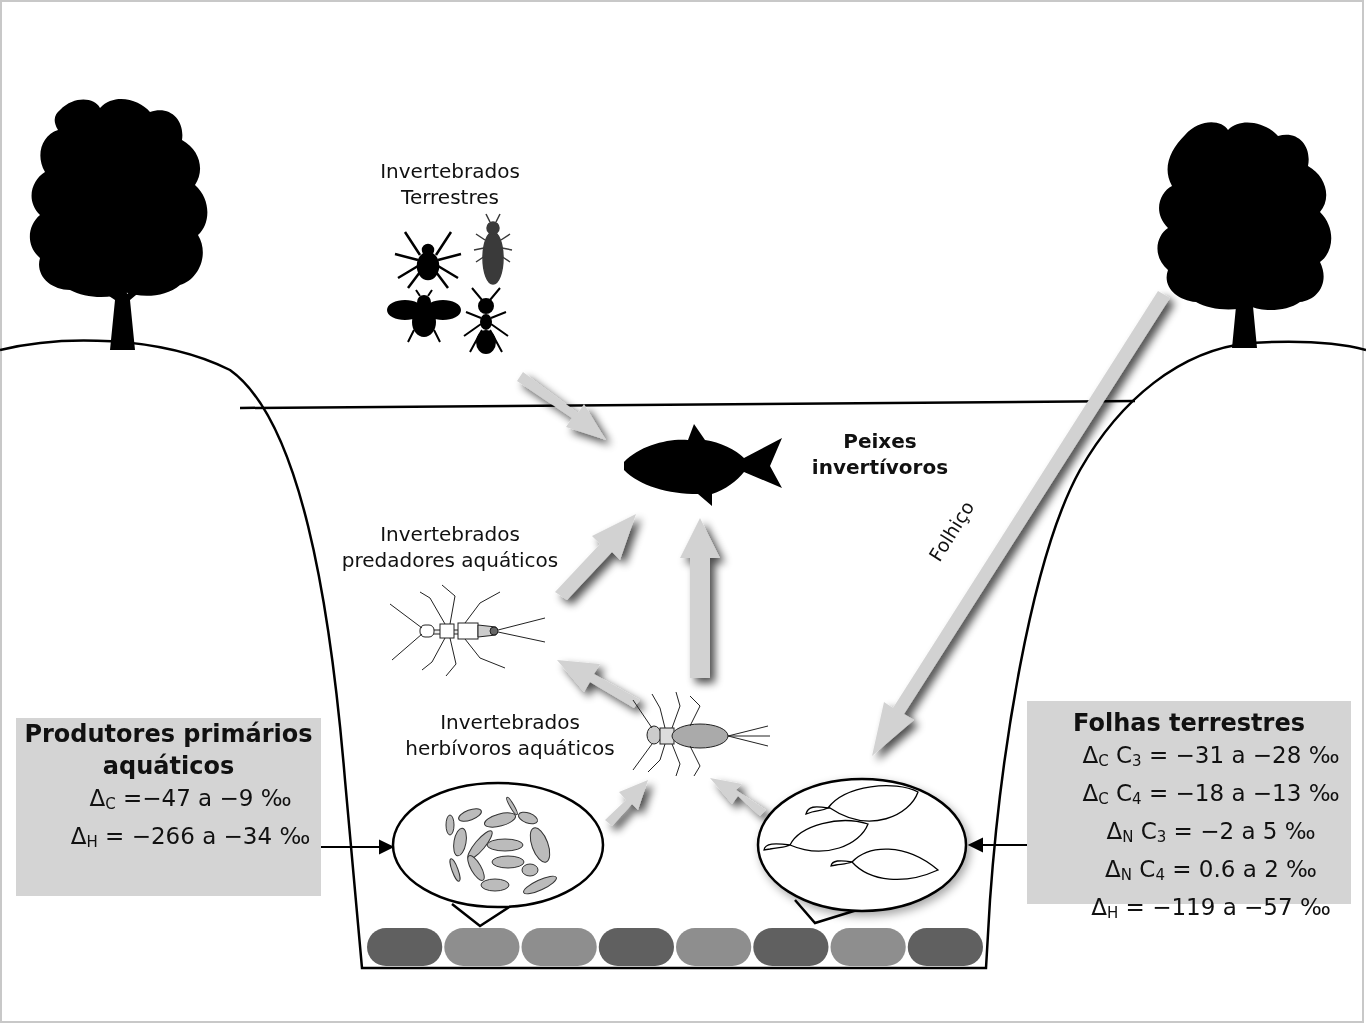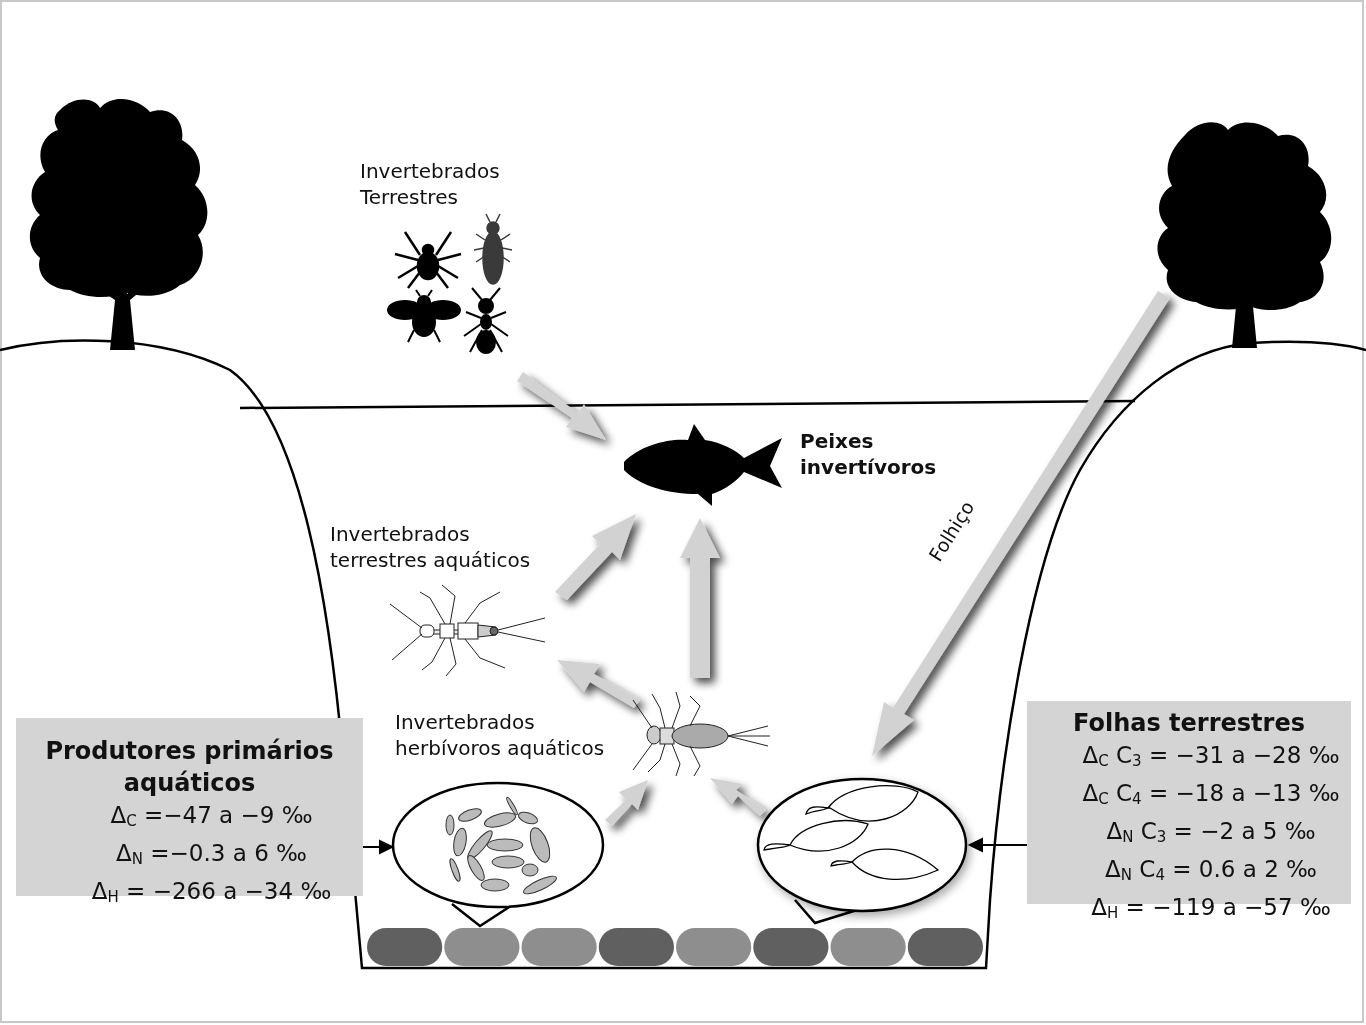--- a/index.html
+++ b/index.html
@@ -1,19 +1,19 @@
 <!DOCTYPE html>
 <html><head>
 <meta charset="utf-8">
 <style>
   html, body { margin:0; padding:0; background:#ffffff; }
   body { width:1366px; height:1025px; position:relative; overflow:hidden; font-family:"DejaVu Sans", sans-serif; }
   .frame { position:absolute; left:0; top:0; width:1364px; height:1023px; border-left:2px solid #c8c8c8; border-top:2px solid #c8c8c8; border-right:2px solid #c8c8c8; border-bottom:2px solid #c8c8c8; box-sizing:border-box; }
   svg.scene { position:absolute; left:0; top:0; }
-  .label { position:absolute; color:#111; font-size:20px; line-height:26px; white-space:nowrap; }
+  .label { position:absolute; text-align:center; color:#111; font-size:20px; line-height:26px; white-space:nowrap; }
   .label.bold { font-weight:bold; }
   .box { position:absolute; background:#d4d4d4; text-align:center; color:#111; }
   .box .title { font-weight:bold; font-size:24px; line-height:32px; }
   .box .row { font-size:23px; line-height:32px; white-space:nowrap;margin-left:44px; }
   .box sub { font-size:15px; vertical-align:-3px; }
   .folhico { position:absolute; left:918px; top:520px; font-size:19px; transform:rotate(-58deg); transform-origin:center; color:#111; white-space:nowrap; }
 </style>
 </head>
 <body>
 
@@ -191,36 +191,35 @@
   <div>Terrestres</div>
 </div>
 
 <div class="label bold" style="left:800px; top:428px; width:160px;">
   <div>Peixes</div>
   <div>invertívoros</div>
 </div>
 
 <div class="label" style="left:330px; top:521px; width:240px;">
   <div>Invertebrados</div>
-  <div>terrestres aquáticos</div>
+  <div>predadores aquáticos</div>
 </div>
 
 <div class="label" style="left:395px; top:709px; width:230px;">
   <div>Invertebrados</div>
   <div>herbívoros aquáticos</div>
 </div>
 
 <div class="folhico">Folhiço</div>
 
-<div class="box" style="left:16px; top:718px; width:347px; height:178px; padding-top:17px; box-sizing:border-box;">
+<div class="box" style="left:16px; top:718px; width:305px; height:178px; padding-top:0; box-sizing:border-box;">
   <div class="title">Produtores primários</div>
   <div class="title">aquáticos</div>
   <div id="pp-rows">
       <div class="row"><span>Δ</span><sub>C</sub><span> =−47 a −9 ‰</span></div>
-      <div class="row"><span>Δ</span><sub>N</sub><span> =−0.3 a 6 ‰</span></div>
       <div class="row"><span>Δ</span><sub>H</sub><span> = −266 a −34 ‰</span></div>
     </div>
 </div>
 
 <div class="box" style="left:1027px; top:701px; width:324px; height:203px; padding-top:6px; box-sizing:border-box;">
   <div class="title">Folhas terrestres</div>
   <div id="tl-rows">
       <div class="row"><span>Δ</span><sub>C</sub><span> C</span><sub>3</sub><span> = −31 a −28 ‰</span></div>
       <div class="row"><span>Δ</span><sub>C</sub><span> C</span><sub>4</sub><span> = −18 a −13 ‰</span></div>
       <div class="row"><span>Δ</span><sub>N</sub><span> C</span><sub>3</sub><span> = −2 a 5 ‰</span></div>

